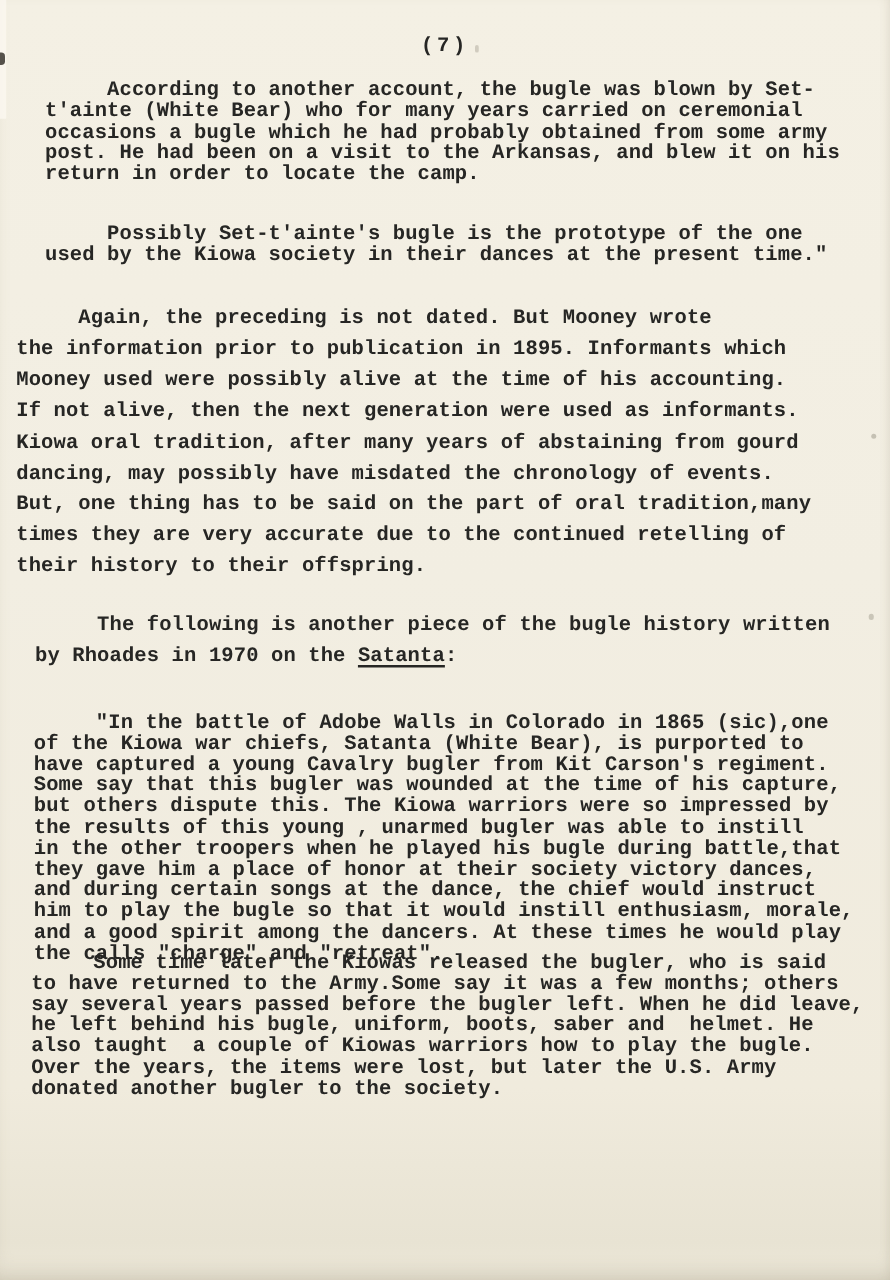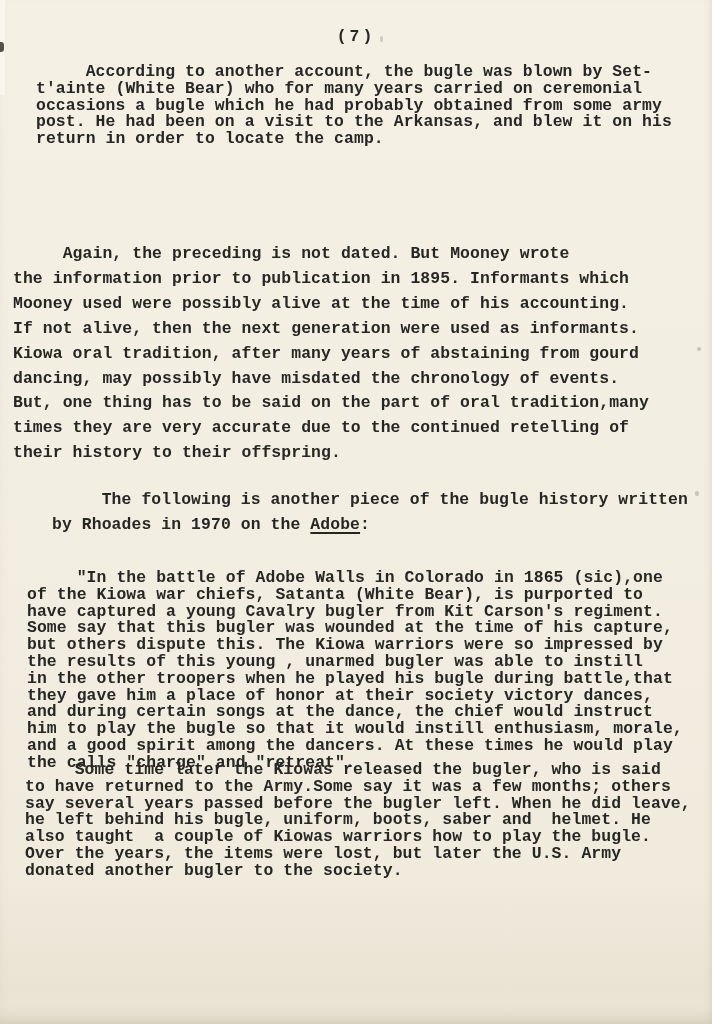--- a/index.html
+++ b/index.html
@@ -74,33 +74,35 @@
   <div class="speck speck-c"></div>
 
   <div class="page-number">(7)</div>
 
   <p class="para single" style="top:64px; left:36px;">     According to another account, the bugle was blown by Set-
 t'ainte (White Bear) who for many years carried on ceremonial
 occasions a bugle which he had probably obtained from some army
 post. He had been on a visit to the Arkansas, and blew it on his
 return in order to locate the camp.</p>
 
+  <p class="para single" style="top:179px; left:36px;">     Possibly Set-t'ainte's bugle is the prototype of the one
+used by the Kiowa society in their dances at the present time."</p>
 
   <p class="para double" style="top:242px; left:13px;">     Again, the preceding is not dated. But Mooney wrote
 the information prior to publication in 1895. Informants which
 Mooney used were possibly alive at the time of his accounting.
 If not alive, then the next generation were used as informants.
 Kiowa oral tradition, after many years of abstaining from gourd
 dancing, may possibly have misdated the chronology of events.
 But, one thing has to be said on the part of oral tradition,many
 times they are very accurate due to the continued retelling of
 their history to their offspring.</p>
 
-  <p class="para double" style="top:488px; left:28px;margin-left:24px;"><span>     The following is another piece of the bugle history written
-by Rhoades in 1970 on the </span><span class="u">Adobe</span><span>:</span></p>
+  <p class="para double" style="top:488px; left:28px;"><span>     The following is another piece of the bugle history written
+by Rhoades in 1970 on the </span><span class="u">Satanta</span><span>:</span></p>
 
   <p class="para single" style="top:570px; left:27px;">     "In the battle of Adobe Walls in Colorado in 1865 (sic),one
 of the Kiowa war chiefs, Satanta (White Bear), is purported to
 have captured a young Cavalry bugler from Kit Carson's regiment.
 Some say that this bugler was wounded at the time of his capture,
 but others dispute this. The Kiowa warriors were so impressed by
 the results of this young , unarmed bugler was able to instill
 in the other troopers when he played his bugle during battle,that
 they gave him a place of honor at their society victory dances,
 and during certain songs at the dance, the chief would instruct

